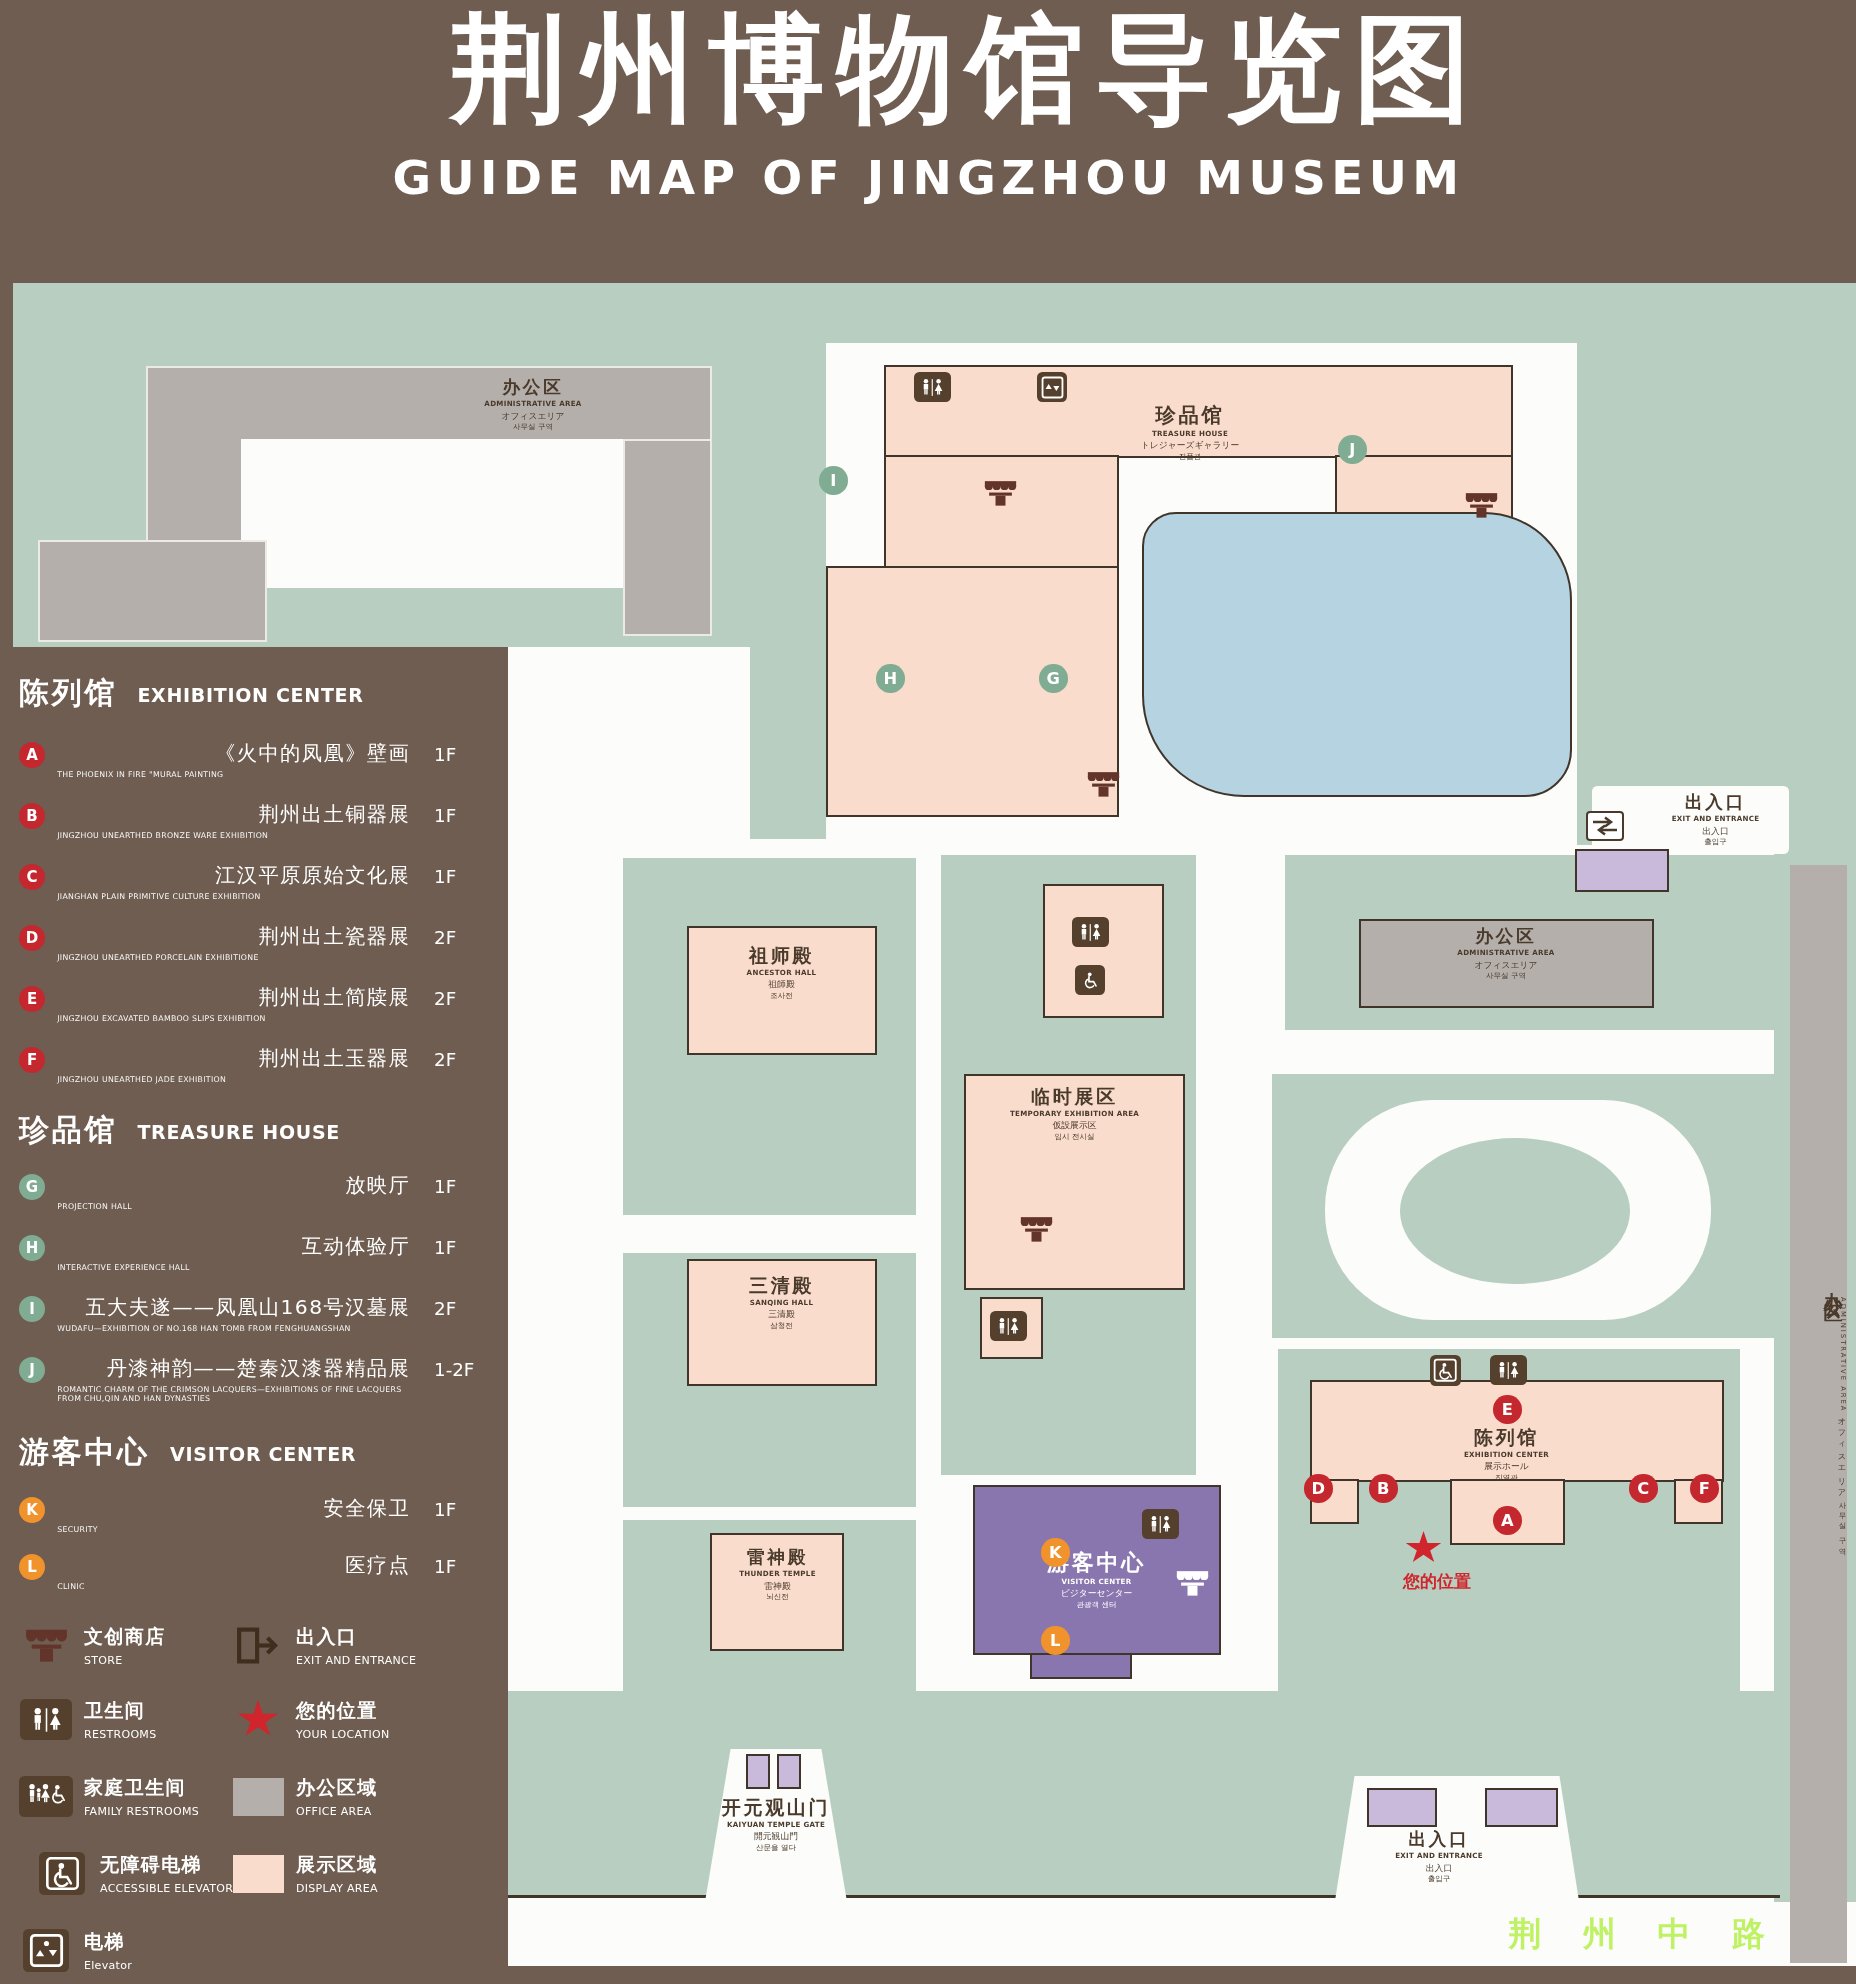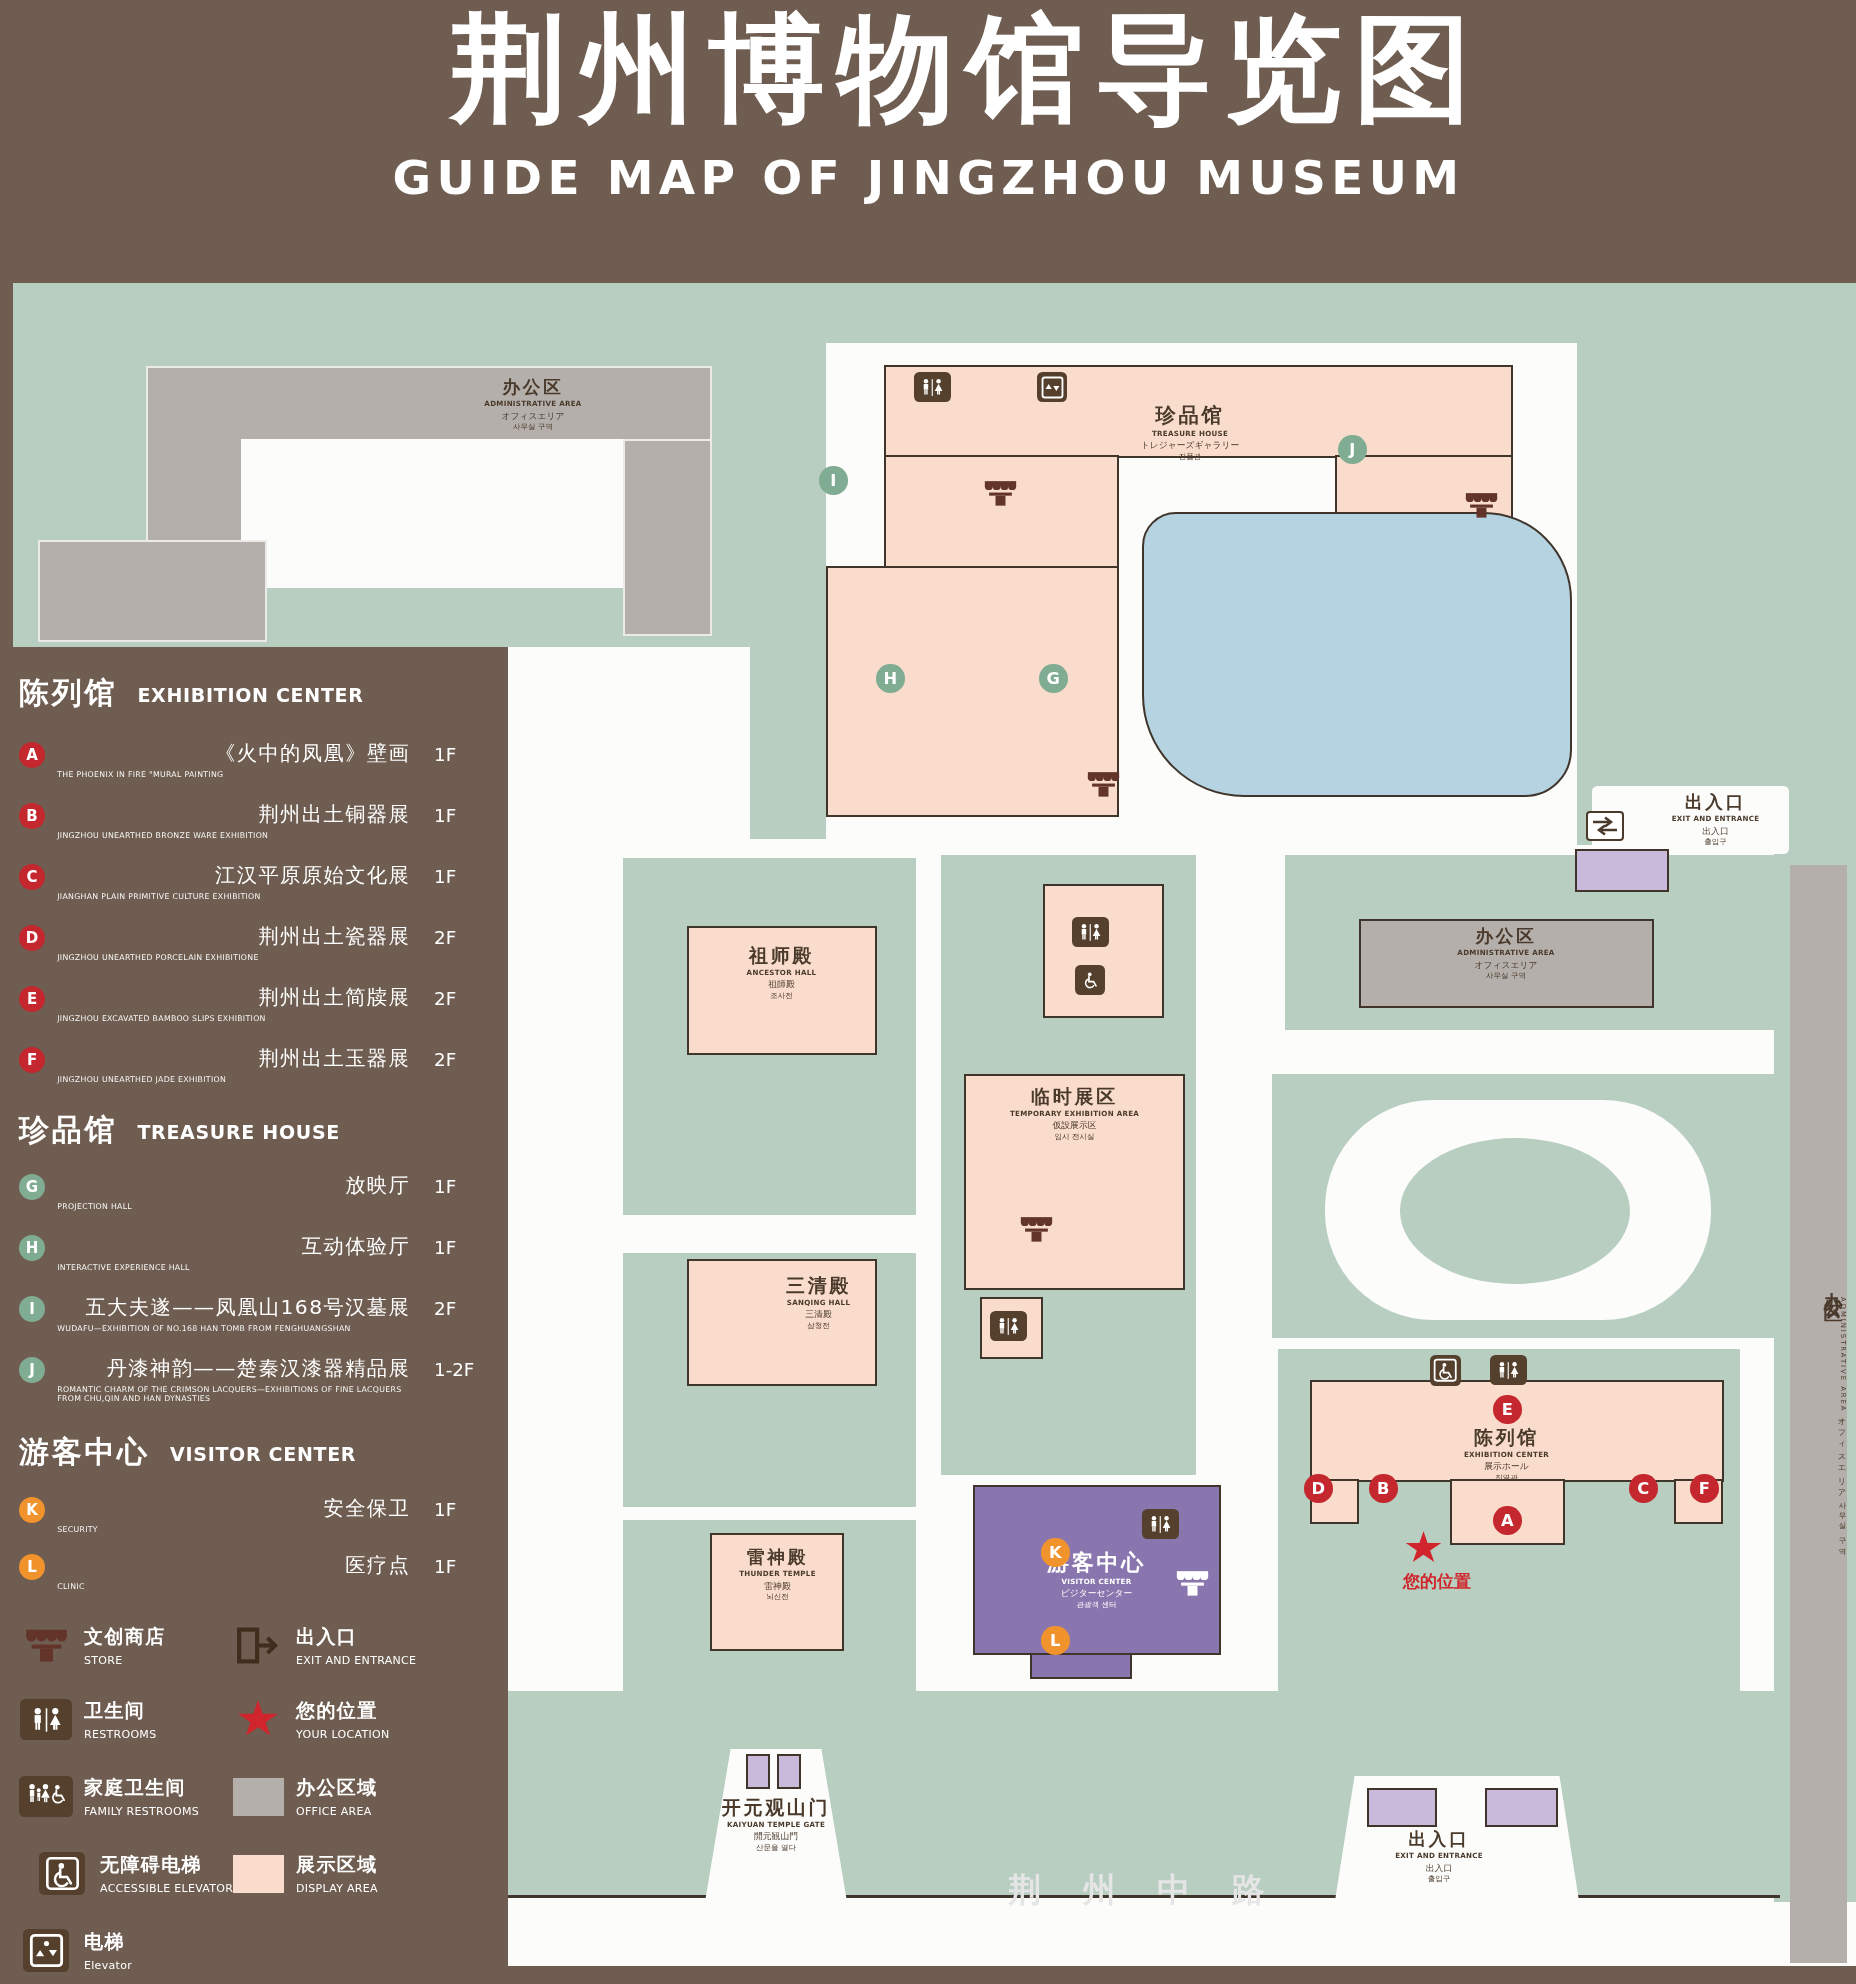--- a/index.html
+++ b/index.html
@@ -56,21 +56,21 @@
   .sym-zh{font-size:19px;font-weight:bold;letter-spacing:1.4px;font-family:Liberation Serif, serif;}
   .sym-en{font-size:11px;margin-top:4px;letter-spacing:0.3px;}
 
   .v-label{position:absolute;left:1790px;top:865px;width:57px;height:1098px;writing-mode:vertical-rl;
            text-align:center;color:#4a3a2b;display:flex;justify-content:center;}
   .v-zh{display:block;font-size:19px;font-weight:bold;letter-spacing:6.8px;}
   .v-en{display:block;font-size:6.8px;letter-spacing:2px;}
   .v-ja{display:block;font-size:8.1px;letter-spacing:2.7px;}
   .v-ko{display:block;font-size:7.5px;letter-spacing:2.7px;}
 
-  .road-label{position:absolute;left:508px;top:1868px;width:1272px;text-align:center;color:#e5e5e5;
+  .road-label{position:absolute;left:508px;top:1912px;width:1272px;text-align:right;color:#bef264;
               font-size:33px;font-weight:bold;letter-spacing:15px;}
   .loc-text{position:absolute;color:#d0252c;font-weight:bold;font-size:17px;text-align:center;}
 </style>
 </head>
 <body>
 
 <div class="page">
 
   <div class="title">荆州博物馆导览图</div>
   <div class="subtitle">GUIDE MAP OF JINGZHOU MUSEUM</div>
@@ -264,21 +264,21 @@
           <rect x="19.2" y="3" width="1.6" height="24"></rect>
           <circle cx="29" cy="6" r="3.2"></circle>
           <path d="M29 9.5l5.5 10.5h-11z"></path>
           <rect x="26.8" y="20" width="2" height="5"></rect>
           <rect x="29.2" y="20" width="2" height="5"></rect>
         </g>
       </svg>
   </div>
 
   <div class="abs pinkb" style="left:687px;top:1259px;width:190px;height:127px"></div>
-  <div class="map-label" style="left:734px;top:1274px;width:169px">
+  <div class="map-label" style="left:697px;top:1274px;width:169px">
     <div class="ml1">三清殿</div>
     <div class="ml2">SANQING HALL</div>
     <div class="ml3">三清殿</div>
     <div class="ml4">삼청전</div>
   </div>
 
   <div class="abs pinkb" style="left:710px;top:1533px;width:134px;height:118px"></div>
   <div class="map-label sm" style="left:713px;top:1547px;width:129px">
     <div class="ml1">雷神殿</div>
     <div class="ml2">THUNDER TEMPLE</div>

